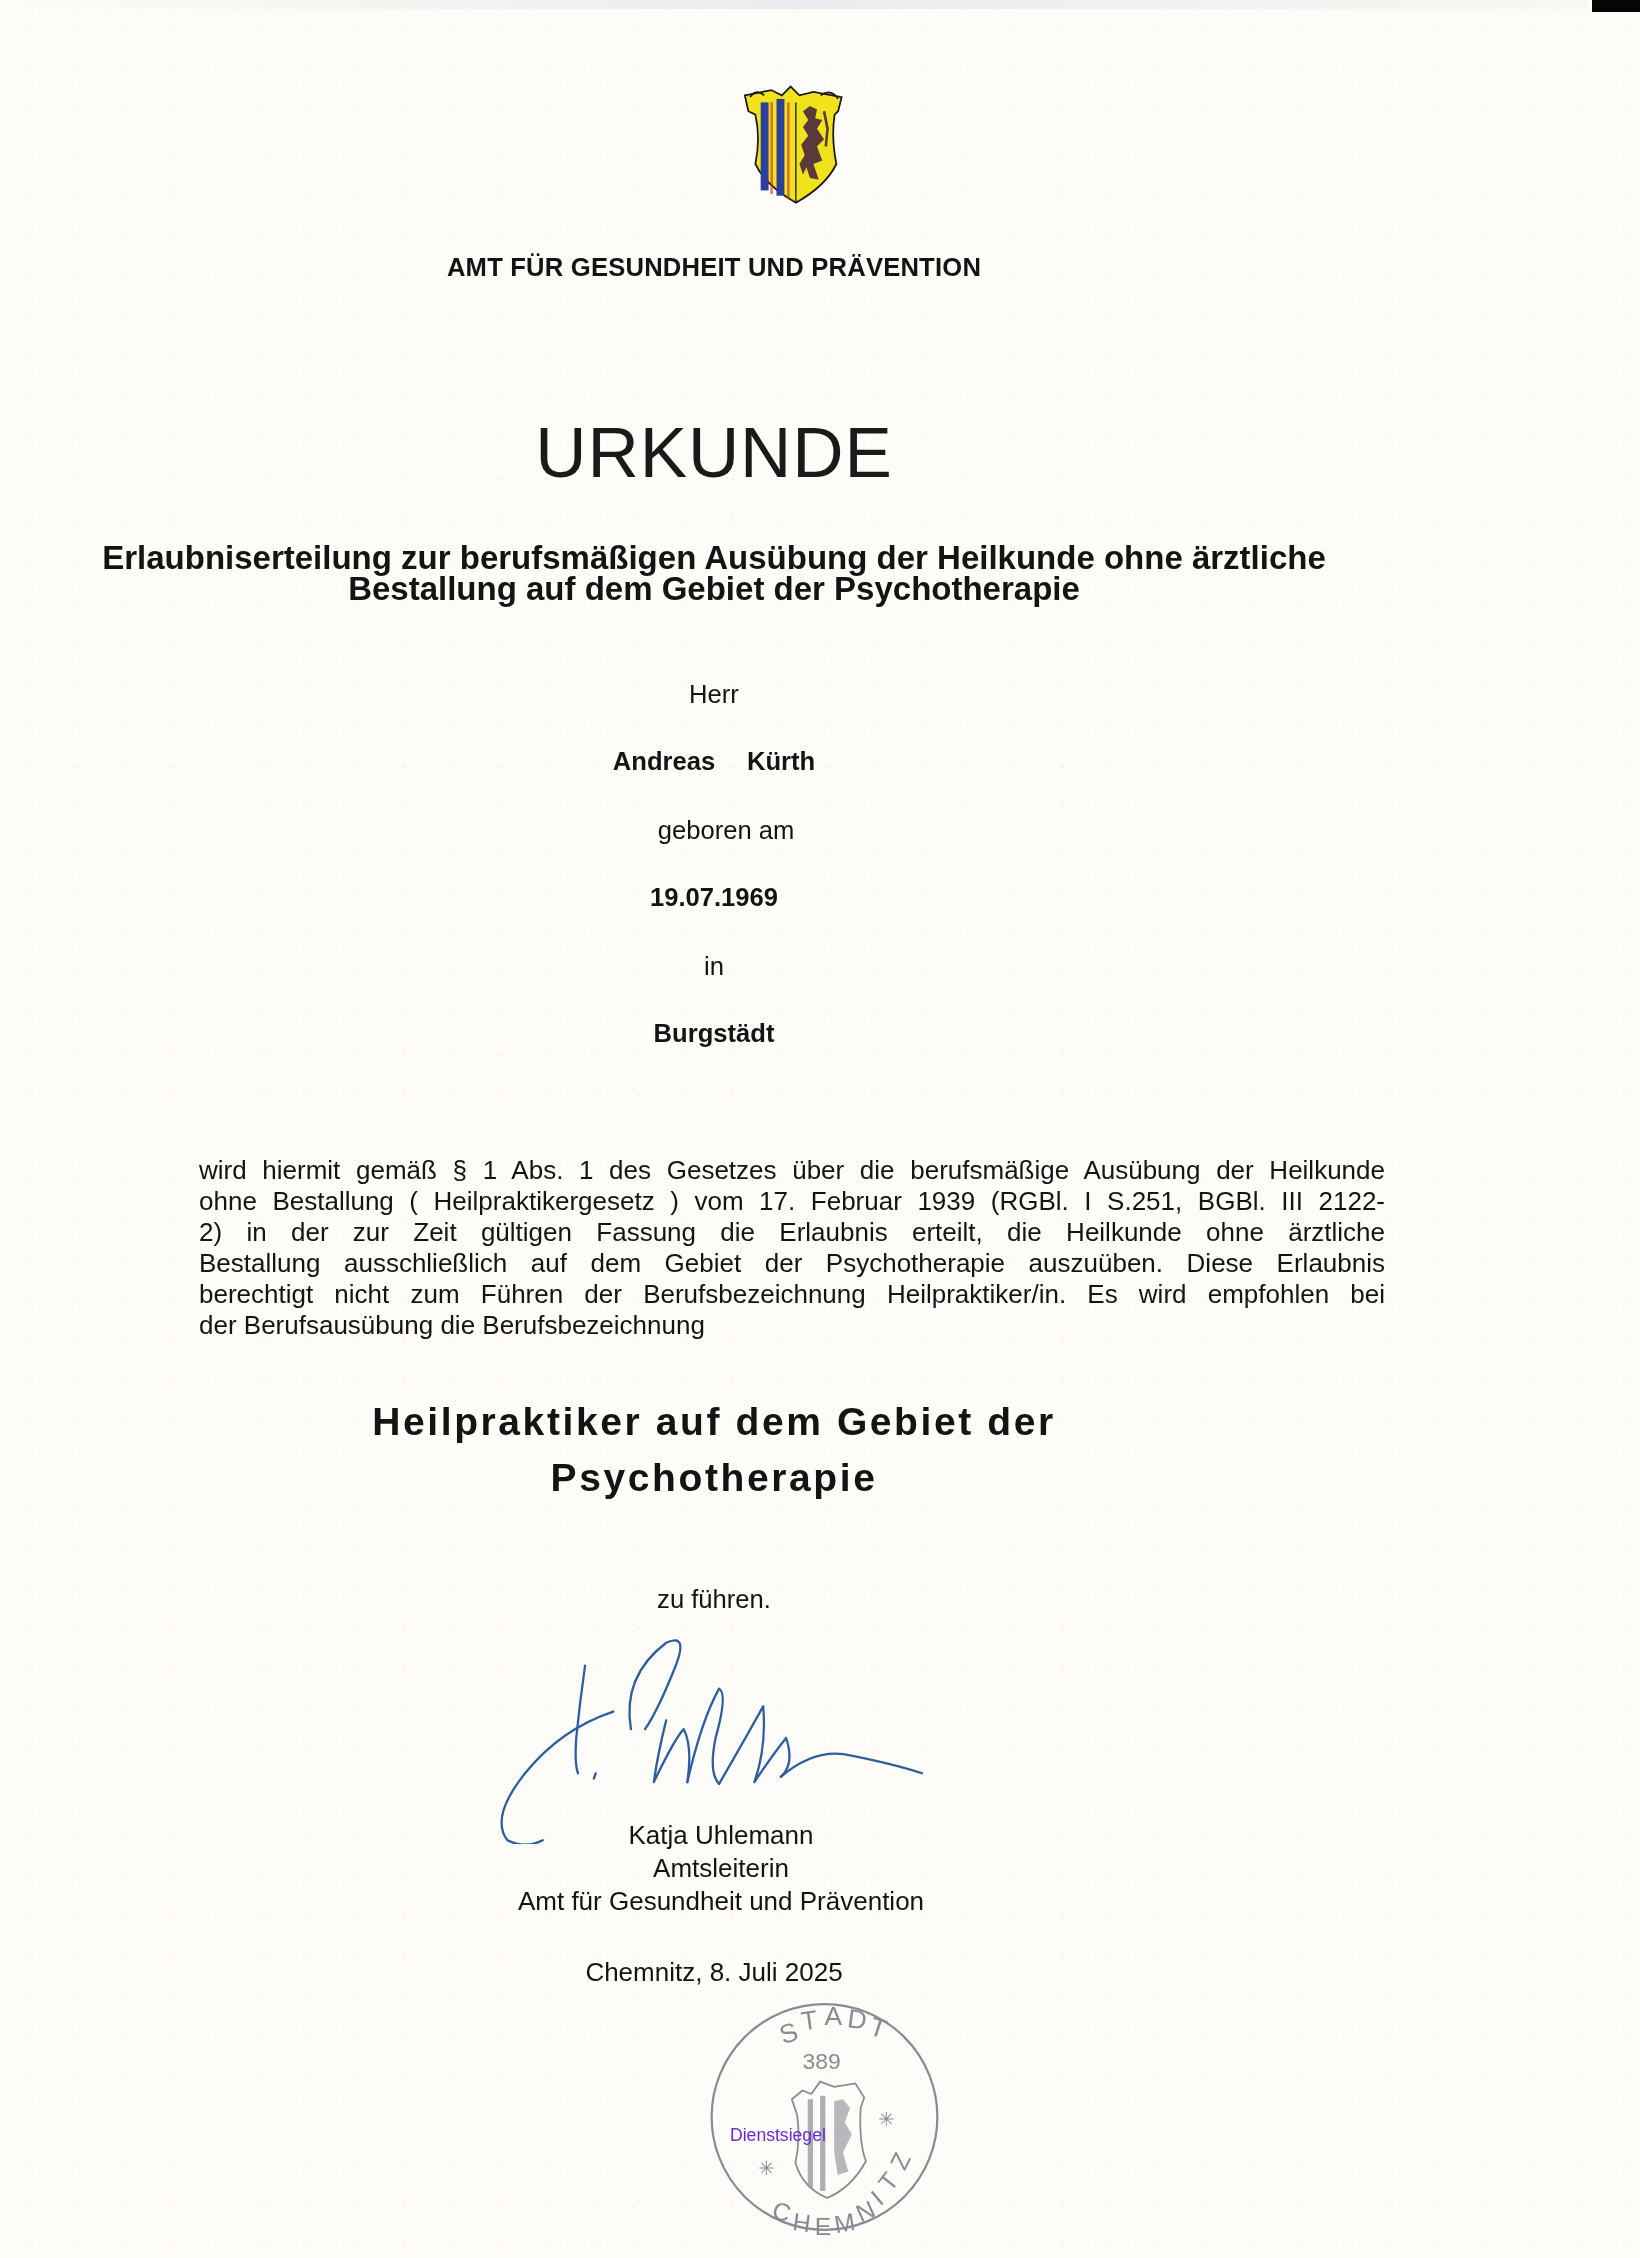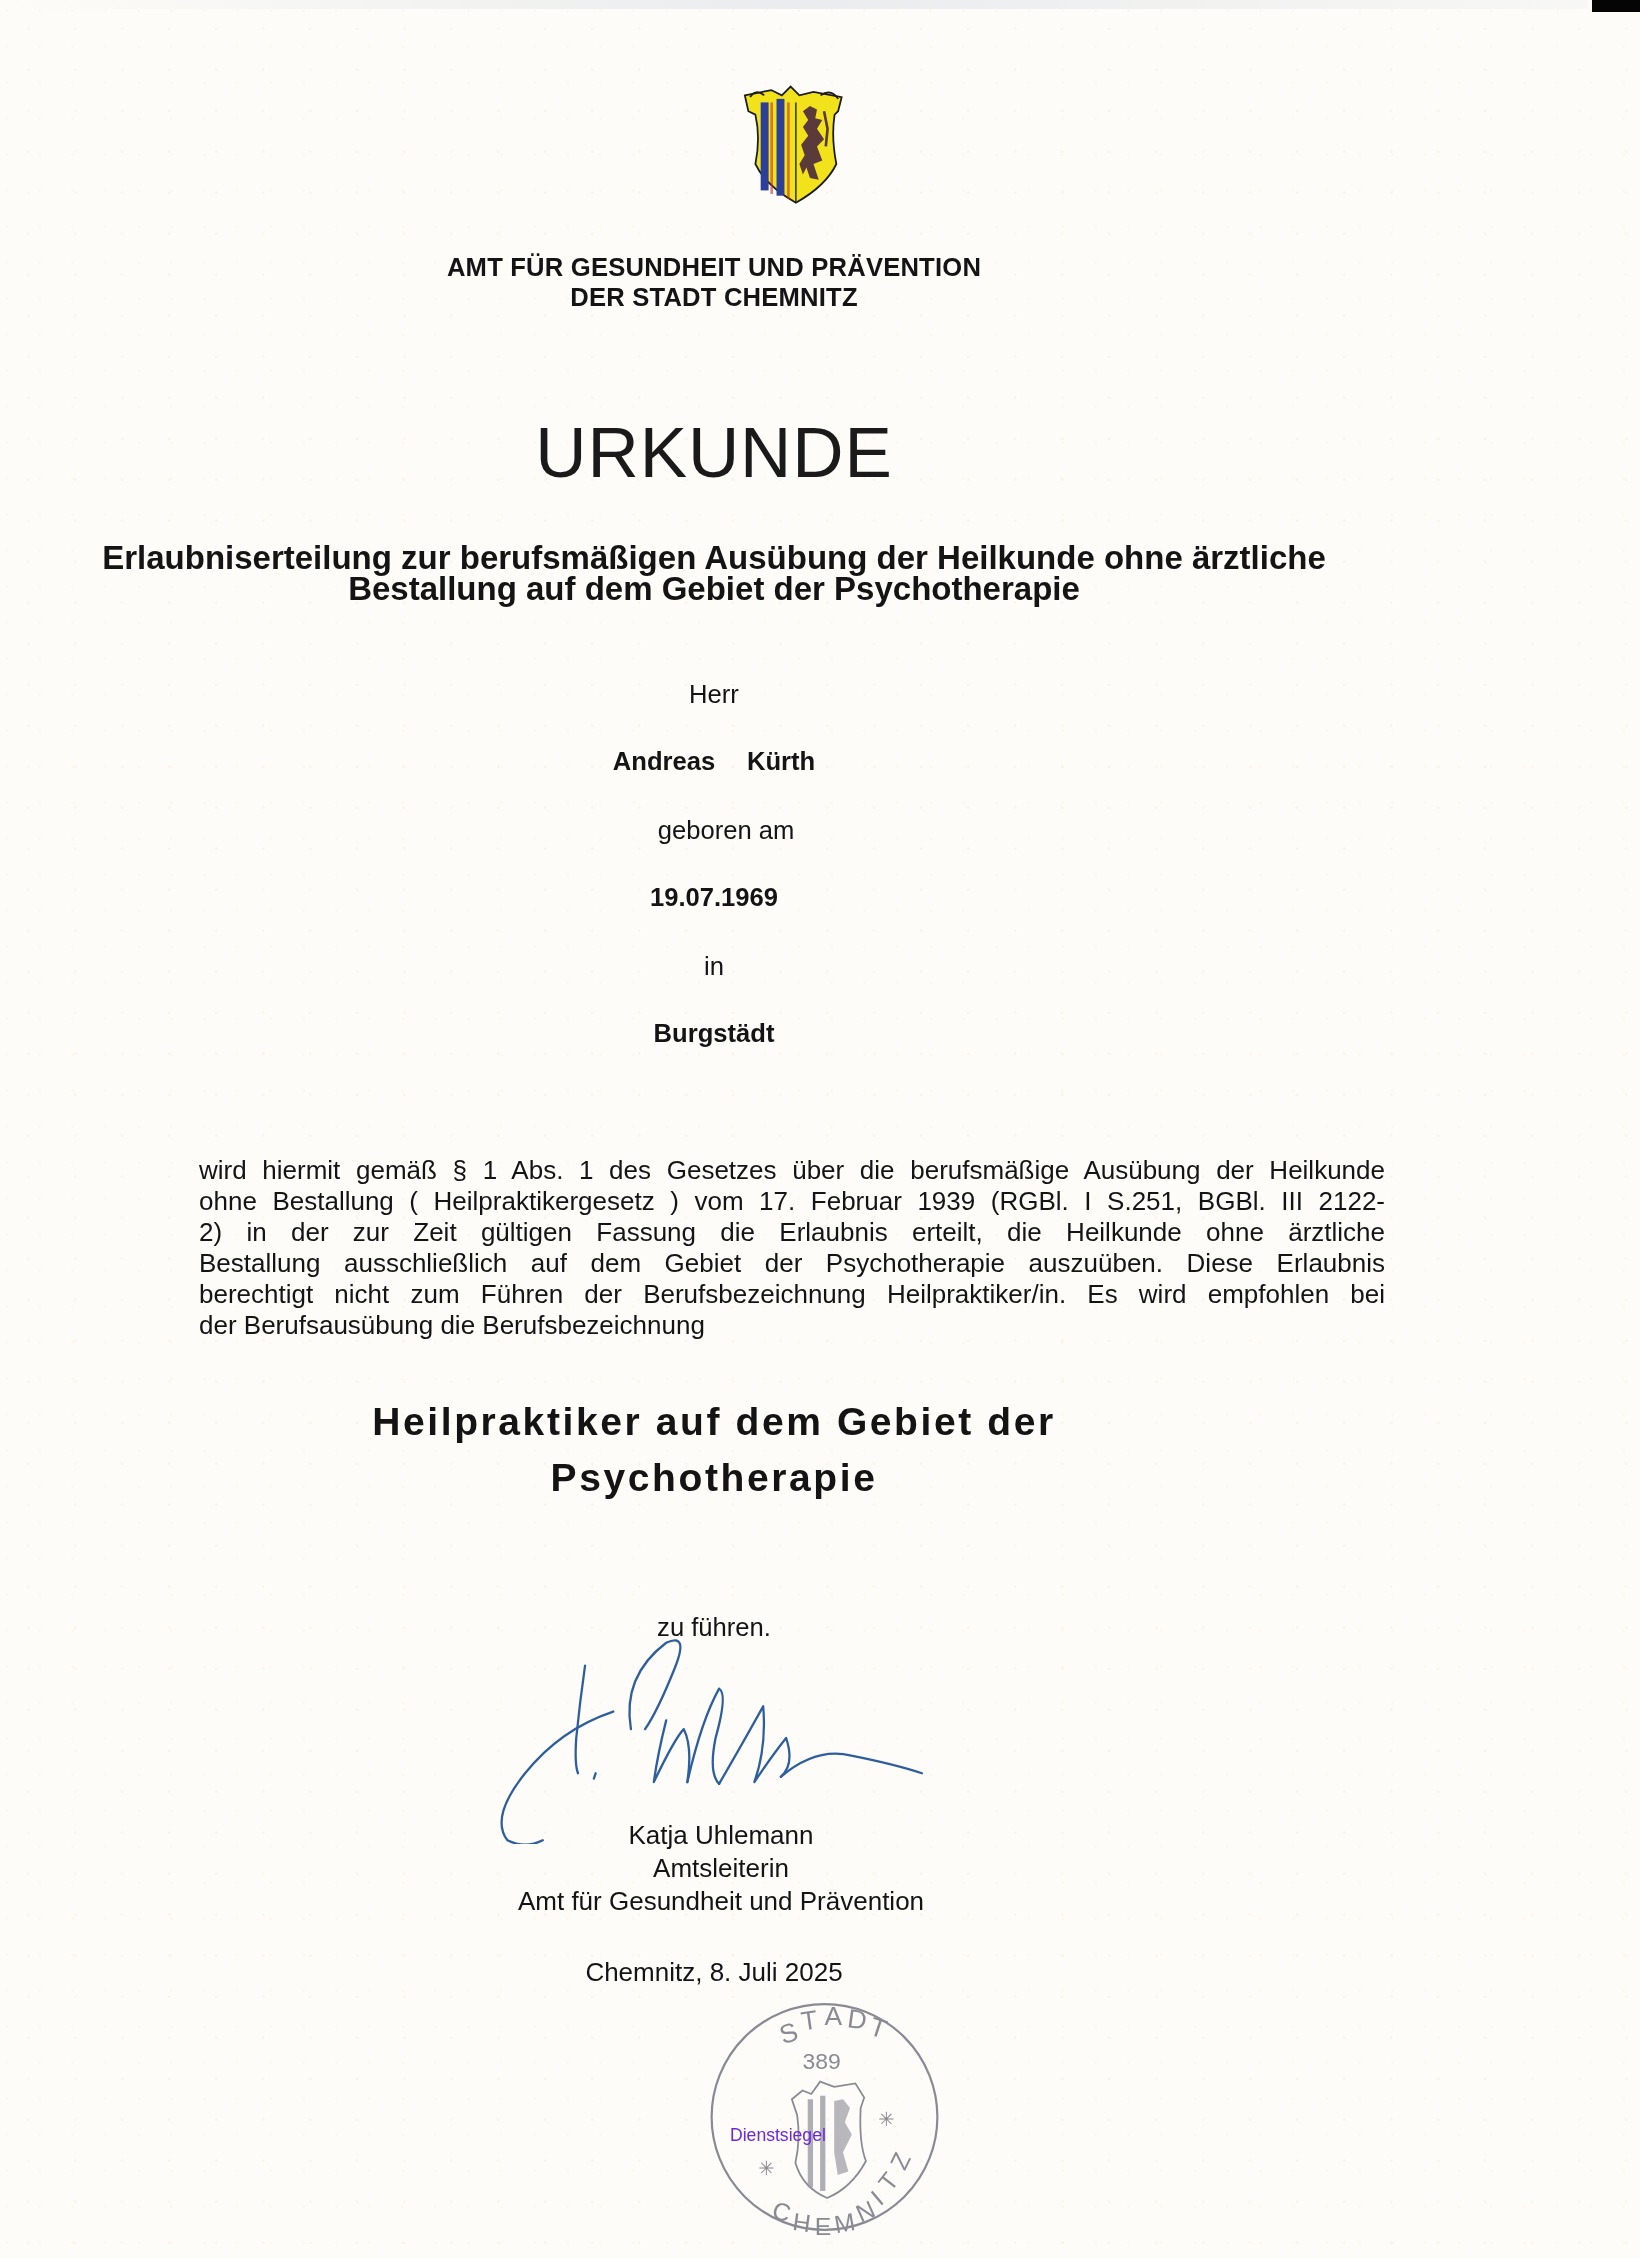--- a/index.html
+++ b/index.html
@@ -41,21 +41,21 @@
   .body-text {
     position: absolute; left: 199px; top: 1119px; width: 1186px;
     font-size: 26px; line-height: 31px; text-align: justify;
     text-align-last: left;
     margin-top: 36px;
   }
   .body-text .ln { display: block; text-align: justify; text-align-last: justify; }
   .body-text .ln.last { text-align-last: left; }
 
   .designation { top: 1394px; font-weight: bold; font-size: 39px; line-height: 56px; letter-spacing: 2.6px; }
-  .zu-fuehren { top: 1584px; font-size: 25.6px; line-height: 30px; margin-top: 28px; }
+  .zu-fuehren { top: 1584px; font-size: 25.6px; line-height: 30px; }
 
   .signature { position: absolute; left: 481px; top: 1632px; width: 582px; height: 212px; }
 
   .signer { top: 1819px; font-size: 26px; line-height: 33px; padding-left: 7px; }
   .place-date { top: 1957px; font-size: 26px; line-height: 30px; }
 
   .seal { position: absolute; left: 679px; top: 1967px; width: 291px; height: 291px; }
   .seal-label { position: absolute; left: 730px; top: 2125px; font-size: 17.6px; color:#6d28d9; }
 </style>
 </head>
@@ -73,21 +73,20 @@
   <rect x="66" y="30" width="3" height="110" fill="#c23030" opacity="0.6"></rect>
   <line x1="76" y1="30" x2="76" y2="144" stroke="#1b1b1b" stroke-width="1.5"></line>
   <path d="M84 40 L92 34 L100 38 L98 48 L106 50 L100 60 L108 72 L100 80 L106 96 L96 100 L102 118 L92 116 L88 104 L84 112 L80 100 L86 90 L82 78 L90 68 L84 58 L90 50 Z" fill="#5a3a3a"></path>
   <path d="M108 40 L112 60 L110 80" stroke="#5a3a3a" stroke-width="3" fill="none"></path>
   <path d="M24 24 Q30 14 40 22" stroke="#1b1b1b" stroke-width="2" fill="none"></path>
   <path d="M104 22 Q116 14 124 26" stroke="#1b1b1b" stroke-width="2" fill="none"></path>
 </svg>
 
 <div class="center authority">
   <div>AMT FÜR GESUNDHEIT UND PRÄVENTION</div>
-  <div>DER STADT CHEMNITZ</div>
 </div>
 
 <div class="center title">URKUNDE</div>
 
 <div class="center subtitle">
   <div>Erlaubniserteilung zur berufsmäßigen Ausübung der Heilkunde ohne ärztliche</div>
   <div>Bestallung auf dem Gebiet der Psychotherapie</div>
 </div>
 
 <div class="center field f-herr">Herr</div>

